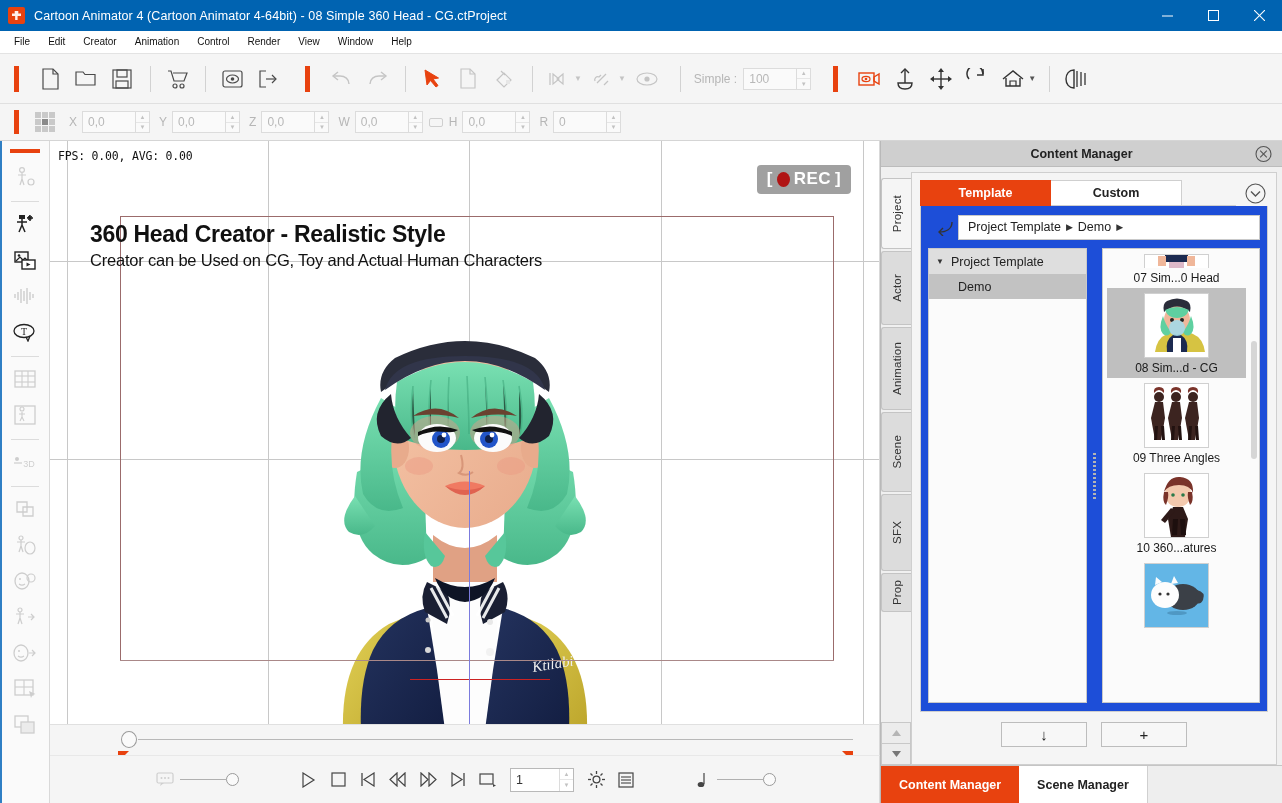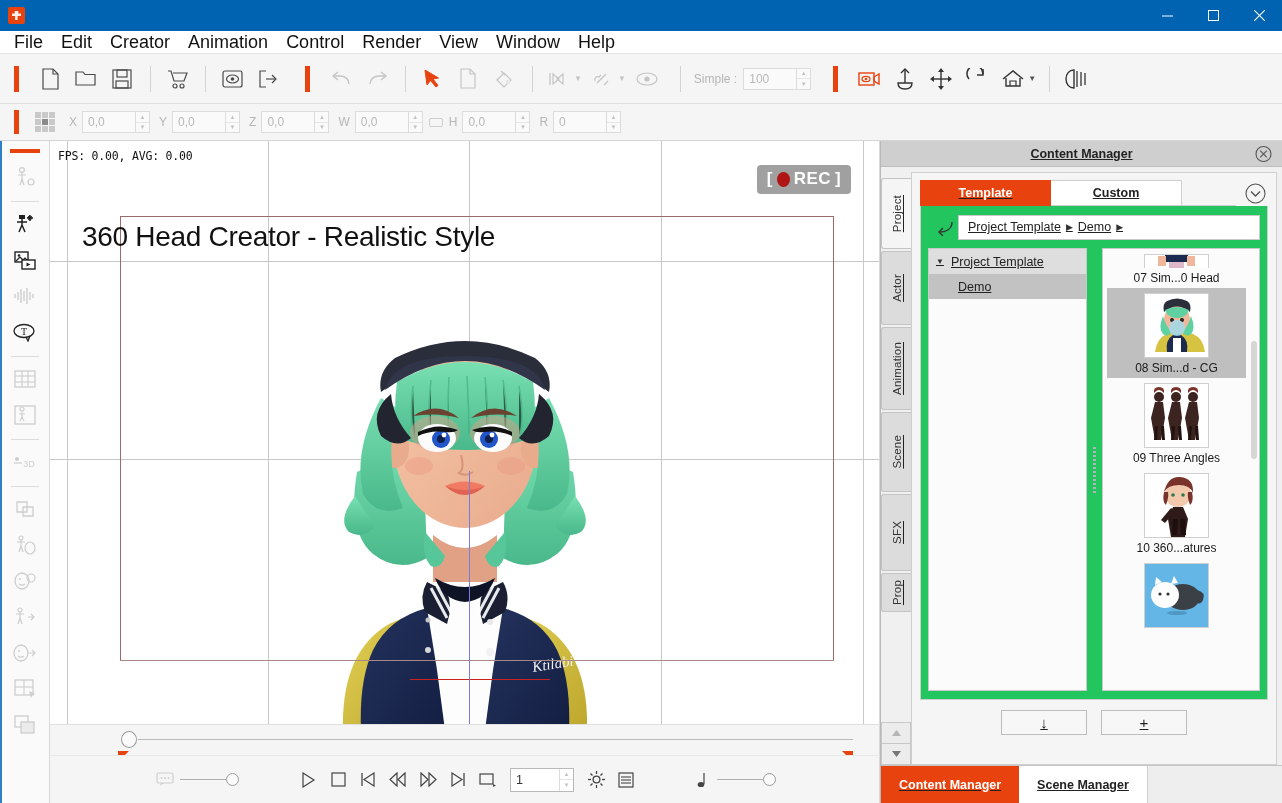--- a/index.html
+++ b/index.html
@@ -37,21 +37,21 @@
     color:#fff;
   }
   .win-btn svg{ display:block; }
 
   
   .menubar {
     height:23px; background:#fff; display:flex; align-items:center;
     flex:0 0 23px; padding-left:5px; border-bottom:1px solid #e3e3e3;
   }
   .menu-item {
-    padding:4px 9px; font-size:18px; color:#111; white-space:nowrap; line-height:14px;
+    padding:4px 9px; font-size:10px; color:#111; white-space:nowrap; line-height:14px;
   }
 
   
   .toolbar {
     height:50px; background:#f5f5f5; display:flex; align-items:center;
     flex:0 0 50px; border-bottom:1px solid #e0e0e0; padding-left:14px;
   }
   .toolbar2 {
     height:37px; background:#f5f5f5; display:flex; align-items:center;
     flex:0 0 37px; border-bottom:1px solid #d5d5d5; padding-left:14px;
@@ -132,21 +132,21 @@
   }
   .rec-badge {
     position:absolute; right:28px; top:24px;
     background:#a0a0a0; color:#fff; border-radius:4px;
     padding:4px 10px 5px; font-size:17px; font-weight:bold;
     display:flex; align-items:center; gap:4px; letter-spacing:.4px;
     font-family:"Liberation Sans",sans-serif;
   }
   .rec-dot { width:13px;height:15px;background:#b01414;border-radius:50%; display:inline-block; }
   .stage-title {
-    position:absolute; left:32px; top:80px; font-size:28px; font-weight:normal; color:#111;
+    position:absolute; left:40px; top:80px; font-size:23px; font-weight:bold; color:#111;
     letter-spacing:-.3px; white-space:nowrap;
   }
   .stage-sub {
     position:absolute; left:40px; top:110px; font-size:16.5px; color:#111;
     letter-spacing:-.2px; white-space:nowrap;
   }
   .stage-mode {
     position:absolute; left:17px; bottom:20px;
     background:#8e8e8e; color:#fff; border:1px solid #6f6f6f; border-radius:5px;
     padding:7px 22px; font-size:17px; letter-spacing:1.2px;
@@ -188,21 +188,20 @@
   .frame-spin { display:flex; align-items:stretch; height:24px; border:1px solid #b9b9b9; background:#fff; margin:0 7px; }
   .frame-spin input {
     border:0;outline:0;background:transparent;width:48px;padding-left:5px;
     font-family:"Liberation Sans",sans-serif;font-size:12.5px;color:#333;
   }
 
   
   .rightpanel {
     width:402px; flex:0 0 402px; background:#eeeeee; display:flex; flex-direction:column;
     border-left:1px solid #b9b9b9;
-    text-decoration:underline;
   }
   .cm-header {
     flex:0 0 26px; background:#cfcfcf; display:flex; align-items:center; justify-content:center;
     position:relative; border-bottom:1px solid #bcbcbc;
   }
   .cm-header-title { font-size:12.5px; font-weight:bold; color:#222; }
   .cm-close {
     position:absolute; right:10px; top:50%; transform:translateY(-50%);
     width:17px;height:17px;
   }
@@ -221,34 +220,34 @@
   .vtab.active { background:#f5f5f5; border-color:#c4c4c4; }
   .vtab.clipped { overflow:hidden; max-height:42px; padding:6px 0; }
   .vtab-arrows { margin-top:auto; display:flex; flex-direction:column; }
   .vtab-arrow {
     height:22px; background:#ececec; border:1px solid #c8c8c8; margin-top:-1px;
     display:flex;align-items:center;justify-content:center;
   }
 
   .cm-content {
     flex:1 1 auto; background:#f5f5f5; border:1px solid #cfcfcf; min-width:0;
-    display:flex; flex-direction:column; padding:7px 8px 20px;
+    display:flex; flex-direction:column; padding:7px 8px 8px;
   }
   .tabrow { display:flex; align-items:center; flex:0 0 auto; }
   .tmpl-tab {
     height:26px; width:131px; display:flex;align-items:center;justify-content:center;
     font-size:12.5px; font-weight:bold; border:1px solid #cfcfcf;
   }
   .tmpl-tab.active { background:#e8420f; color:#fff; border-color:#e8420f; }
   .tmpl-tab.inactive { background:#fff; color:#222; border-left:none; }
   .tabrow-spacer { flex:1 1 auto; height:26px; border-bottom:1px solid #cfcfcf; }
   .chev-btn { width:26px;height:26px; display:flex;align-items:center;justify-content:center; margin-left:6px; }
 
   .cm-inner {
-    flex:1 1 auto; border:1px solid #cfcfcf; border-top:none; background:#22c55e;
+    flex:1 1 auto; border:1px solid #cfcfcf; border-top:none; background:#1d4ed8;
     display:flex; flex-direction:column; min-height:0; padding:8px 7px;
   }
   .breadcrumb-row { display:flex; align-items:center; flex:0 0 auto; margin-bottom:8px; }
   .back-btn { width:30px;height:26px; display:flex;align-items:center;justify-content:center; }
   .breadcrumb {
     flex:1 1 auto; height:25px; border:1px solid #c9c9c9; background:#fff;
     display:flex; align-items:center; padding:0 9px; font-size:12.5px; color:#222; gap:3px;
   }
   .bc-caret { font-size:9px; color:#333; margin:0 2px; }
 
@@ -303,20 +302,21 @@
   
   svg.ico { display:block; }
 </style>
 </head>
 <body>
 
 <div class="app">
 
   <div class="titlebar">
     <div class="title-icon"></div>
+    <div class="title-text">Cartoon Animator 4  (Cartoon Animator 4-64bit) - 08 Simple 360 Head - CG.ctProject</div>
     <div class="win-controls">
       <div class="win-btn">
         <svg class="ico" width="11" height="11" viewBox="0 0 11 11">
             <line x1="0" y1="6" x2="11" y2="6" stroke="#fff" stroke-width="1"></line>
           </svg>
       </div>
       <div class="win-btn">
         <svg class="ico" width="11" height="11" viewBox="0 0 11 11">
             <rect x="0.5" y="0.5" width="10" height="10" fill="none" stroke="#fff" stroke-width="1"></rect>
           </svg>
@@ -707,20 +707,21 @@
         <div class="fps">FPS: 0.00, AVG: 0.00</div>
 
         <div class="rec-badge">
           <span>[</span>
           <span class="rec-dot"></span>
           <span>REC</span>
           <span>]</span>
         </div>
 
         <div class="stage-title">360 Head Creator - Realistic Style</div>
+        <div class="stage-sub">Creator can be Used on CG, Toy and Actual Human Characters</div>
 
         <div class="char">
           <svg class="ico" width="360" height="410" viewBox="0 0 360 410">
             <defs>
               <linearGradient id="skin" x1="0" y1="0" x2="1" y2="1">
                 <stop offset="0%" stop-color="#f6c6a8"></stop>
                   <stop offset="100%" stop-color="#e8ab8c"></stop>
               </linearGradient>
               <linearGradient id="hairG" x1="0" y1="0" x2="0" y2="1">
                 <stop offset="0%" stop-color="#79e0b2"></stop>

